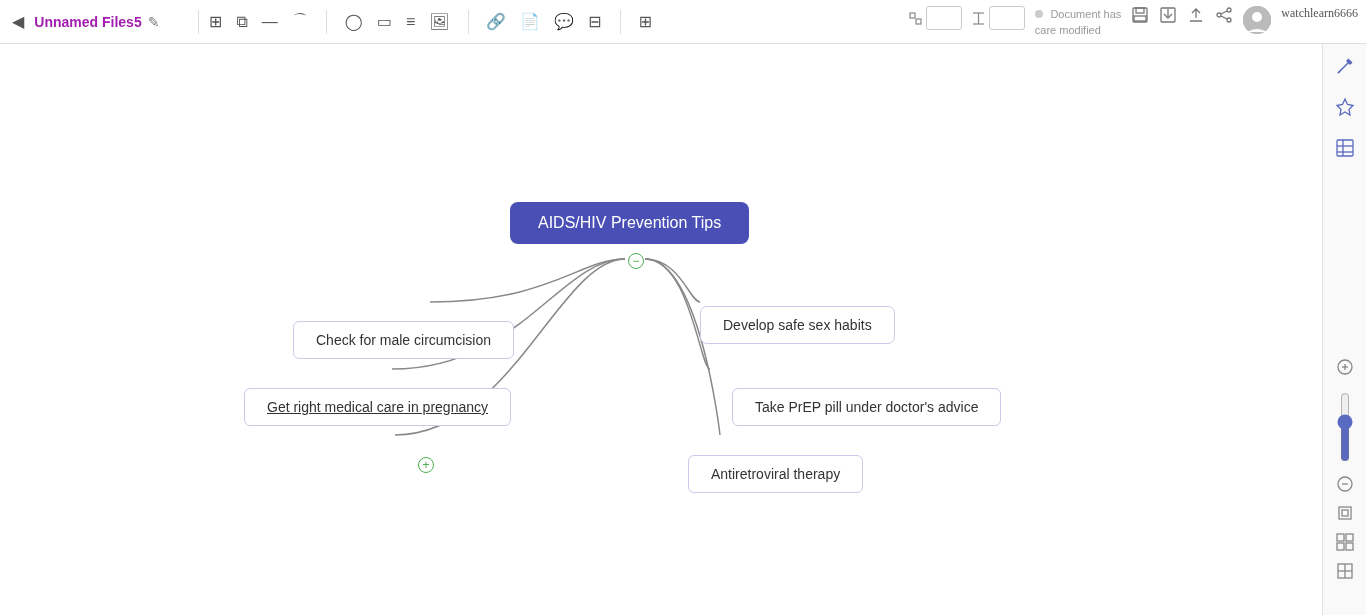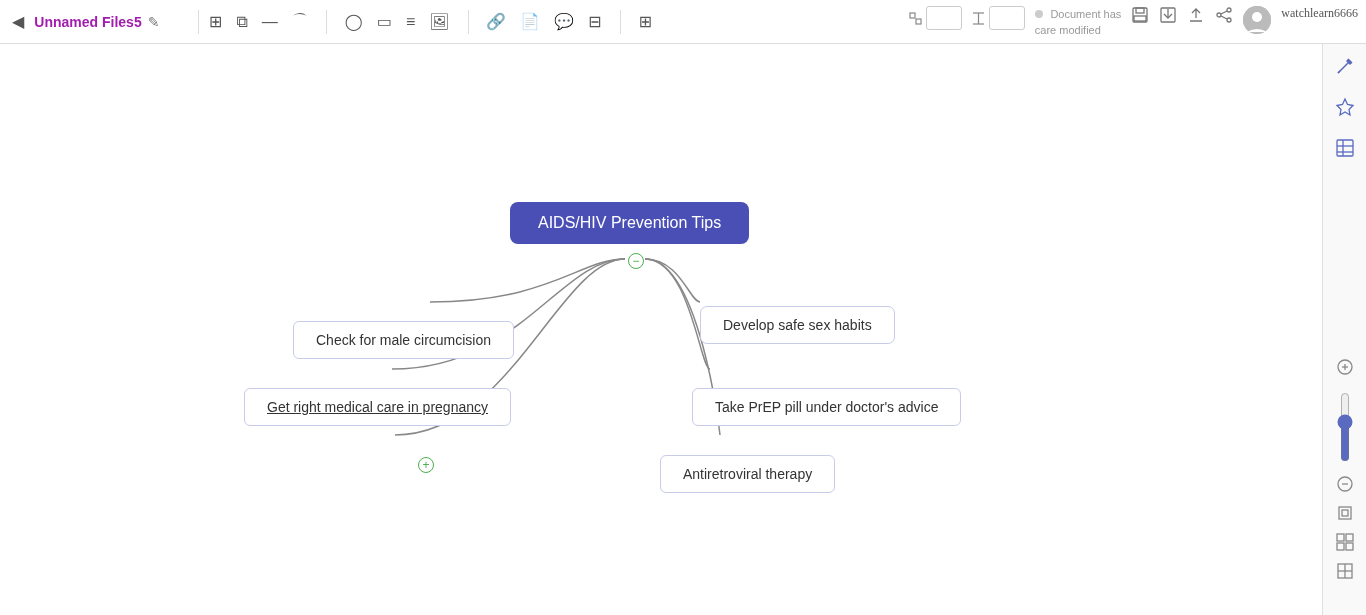--- a/index.html
+++ b/index.html
@@ -286,24 +286,24 @@
     <div class="branch-node" style="left: 293px; top: 237px;">
       <span>Check for male circumcision</span>
     </div>
     <div class="branch-node" style="left: 244px; top: 304px; text-decoration: underline;">
       <span>Get right medical care in pregnancy</span>
     </div>
 
     <div class="branch-node" style="left: 700px; top: 222px; border-radius: 7px;">
       <span>Develop safe sex habits</span>
     </div>
-    <div class="branch-node" style="left: 692px; top: 304px;">
+    <div class="branch-node" style="left: 732px; top: 304px;">
       <span>Take PrEP pill under doctor's advice</span>
     </div>
-    <div class="branch-node" style="left: 660px; top: 371px;">
+    <div class="branch-node" style="left: 688px; top: 371px;">
       <span>Antiretroviral therapy</span>
     </div>
 
     <div class="collapse-btn" style="left: 418px; top: 413px; border-color: #4caf50; color: #4caf50;">+</div>
 
   </div>
 </div>
 
 <div id="right-panel">
   <div class="rp-icon">

